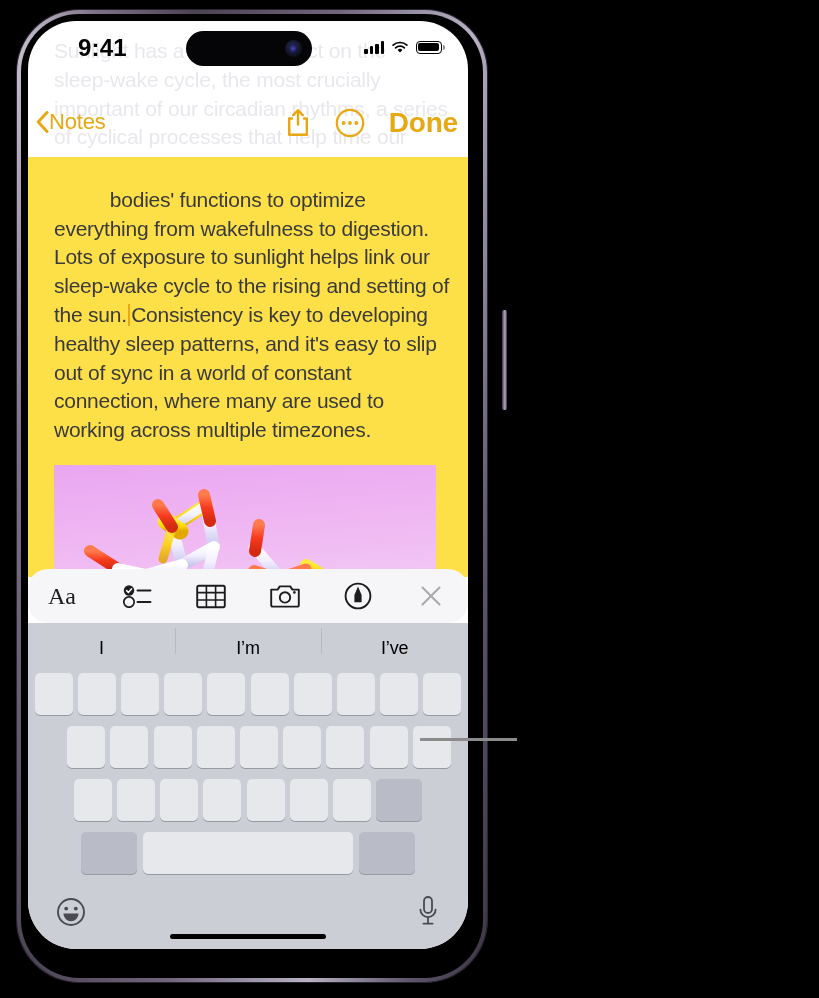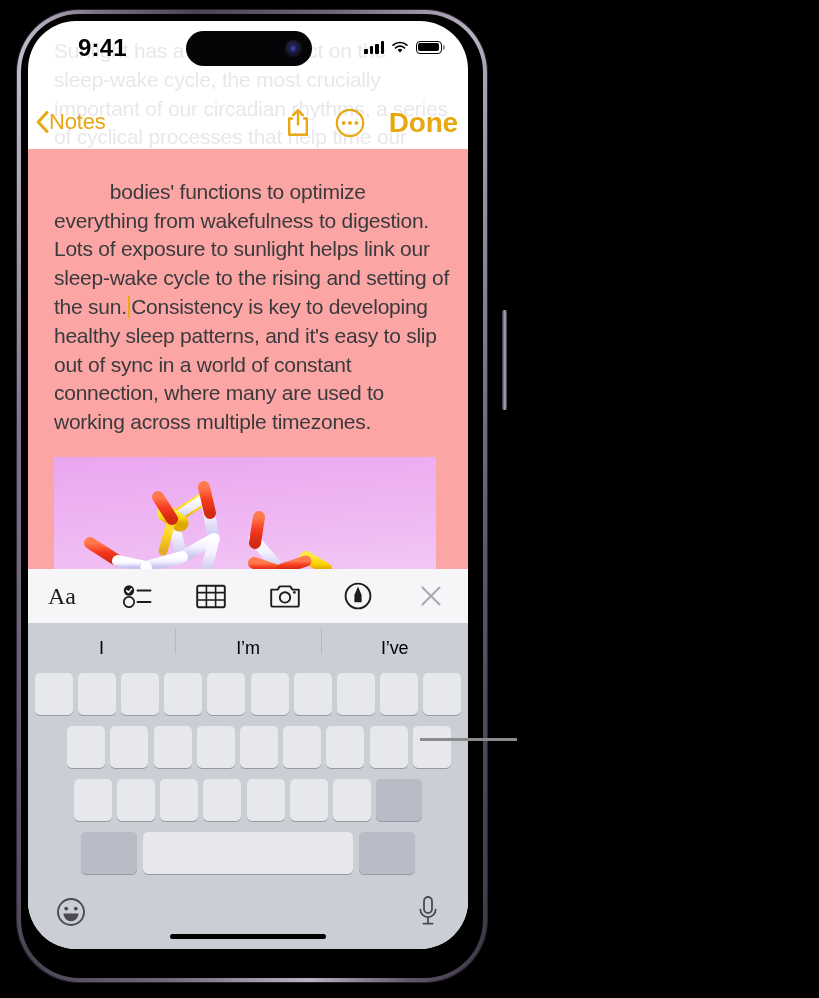--- a/index.html
+++ b/index.html
@@ -65,36 +65,36 @@
   
   .navbar{position:absolute;left:0;top:86px;width:440px;height:42px;z-index:5;}
   .nav-back{position:absolute;left:8px;top:2px;display:flex;align-items:center;cursor:pointer;}
   .chev{width:13px;height:22px;display:block;}
   .nav-back-label{font-size:22px;color:#e8a811;letter-spacing:-.2px;}
   .nav-right{position:absolute;right:10px;top:0;display:flex;align-items:center;gap:24px;}
   .ico{cursor:pointer;display:block;}
   .done{font-size:28px;font-weight:700;color:#e8a811;letter-spacing:-.2px;cursor:pointer;}
 
   
-  .note-scroll{position:absolute;left:0;top:128px;width:528px;height:420px;overflow:hidden;background:#fca5a5;z-index:3;}
+  .note-scroll{position:absolute;left:0;top:136px;width:528px;height:420px;overflow:hidden;background:#fde047;z-index:3;}
   .note-text{
     position:absolute;left:26px;top:0;width:396px;
     font-size:21px;line-height:28.8px;color:#3a3a3c;letter-spacing:-.25px;
     white-space:pre-wrap;
   }
   .caret{display:inline-block;width:2.4px;height:22px;background:#e8a811;vertical-align:-4px;margin:0 1px;}
 
   
   .attach{position:absolute;left:26px;top:308px;width:382px;height:115px;overflow:hidden;
     background:linear-gradient(175deg,#e9a6f0 0%,#eeb2f2 38%,#f0bcf3 70%,#f2c8f5 100%);}
   .attach svg{position:absolute;left:0;top:0;}
 
   
   .toolbar{position:absolute;left:0;top:548px;width:440px;height:54px;background:#f6f5f8;z-index:8;
-    display:flex;align-items:flex-start;}
+    display:flex;align-items:flex-start;border-radius:20px;}
   .tb-item{flex:1;display:flex;align-items:center;justify-content:center;cursor:pointer;height:100%;}
 
   
   .keyboard{position:absolute;left:0;top:602px;width:440px;height:326px;background:#ccced6;z-index:8;}
   .predict{height:50px;display:flex;align-items:center;}
   .pred{flex:1;text-align:center;font-size:18px;color:#000;letter-spacing:-.2px;cursor:pointer;position:relative;}
   .pred + .pred::before{content:"";position:absolute;left:0;top:-10px;height:26px;width:1px;background:#b7bac4;}
   .krow{display:flex;justify-content:center;align-items:center;margin-bottom:11px;}
   .krow.r1{padding:0 2px;}
   .key{

